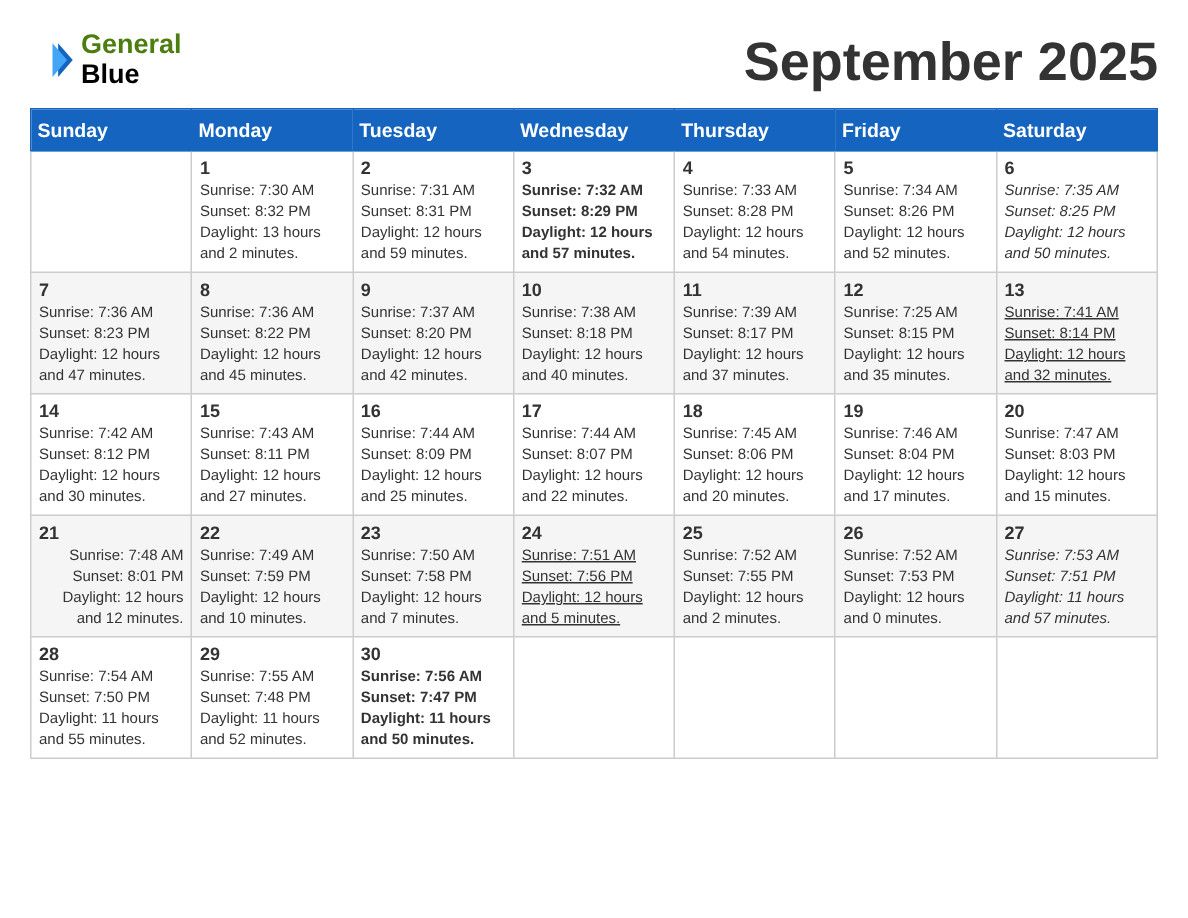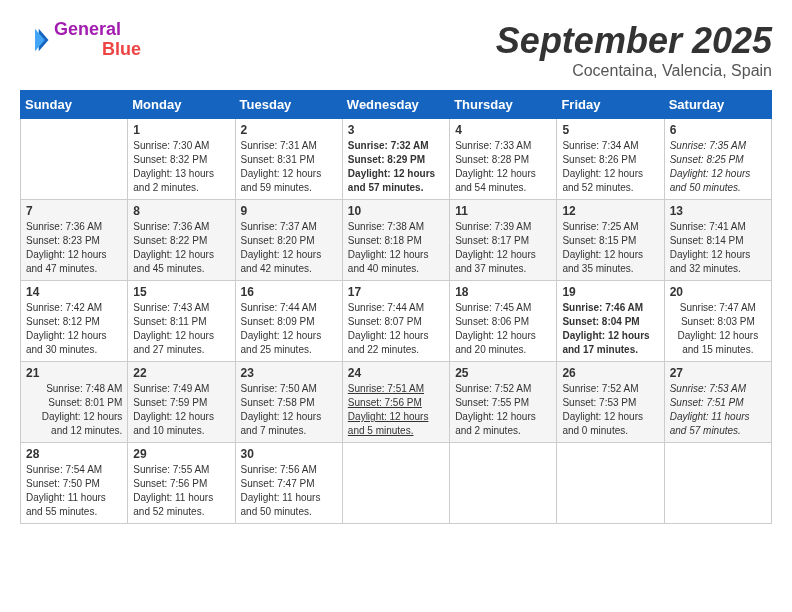--- a/index.html
+++ b/index.html
@@ -19,34 +19,33 @@
     .logo {
       display: flex;
       align-items: center;
       gap: 4px;
     }
     .logo-text {
       font-size: 18px;
       font-weight: bold;
       line-height: 1.1;
     }
-    .logo-general { color: #a21caf; }
-    .logo-blue { color: #ef4444; margin-left: 48px; }
+    .logo-general { color: #4d7c0f; }
+    .logo-blue { color: #000000; }
     .logo-icon {
       width: 30px;
       height: 30px;
     }
     .title-block {
       text-align: right;
     }
     .month-title {
       font-size: 36px;
       font-weight: bold;
       color: #333;
-      font-style: italic;
     }
     .location {
       font-size: 16px;
       color: #555;
     }
     table {
       width: 100%;
       border-collapse: collapse;
       table-layout: fixed;
     }
@@ -97,21 +96,20 @@
       <polygon points="25,5 38,20 25,35" fill="#1565c0"></polygon>
       <polygon points="20,5 33,20 20,35" fill="#42a5f5"></polygon>
     </svg>
     <div class="logo-text">
       <span class="logo-general">General</span><br>
       <span class="logo-blue">Blue</span>
     </div>
   </div>
   <div class="title-block">
     <div class="month-title">September 2025</div>
-    <div class="location">Cocentaina, Valencia, Spain</div>
   </div>
 </div>
 
 <table>
   <thead>
     <tr>
     <th>Sunday</th>
         <th>Monday</th>
         <th>Tuesday</th>
         <th>Wednesday</th>
@@ -204,21 +202,21 @@
         </td>
         <td>
           <span class="day-number">12</span>
           <div class="cell-content" style="white-space: pre-line;">Sunrise: 7:25 AM
 Sunset: 8:15 PM
 Daylight: 12 hours
 and 35 minutes.</div>
         </td>
         <td>
           <span class="day-number">13</span>
-          <div class="cell-content" style="white-space: pre-line;">Sunrise: 7:41 AM
+          <div class="cell-content" style="white-space: pre-line; text-decoration: underline;">Sunrise: 7:41 AM
 Sunset: 8:14 PM
 Daylight: 12 hours
 and 32 minutes.</div>
         </td>
       </tr>
       <tr>
         <td>
           <span class="day-number">14</span>
           <div class="cell-content" style="white-space: pre-line;">Sunrise: 7:42 AM
 Sunset: 8:12 PM
@@ -248,28 +246,28 @@
         </td>
         <td>
           <span class="day-number">18</span>
           <div class="cell-content" style="white-space: pre-line;">Sunrise: 7:45 AM
 Sunset: 8:06 PM
 Daylight: 12 hours
 and 20 minutes.</div>
         </td>
         <td>
           <span class="day-number">19</span>
-          <div class="cell-content" style="white-space: pre-line; font-weight: bold;">Sunrise: 7:46 AM
+          <div class="cell-content" style="white-space: pre-line;">Sunrise: 7:46 AM
 Sunset: 8:04 PM
 Daylight: 12 hours
 and 17 minutes.</div>
         </td>
         <td>
           <span class="day-number">20</span>
-          <div class="cell-content" style="white-space: pre-line; text-align: center;">Sunrise: 7:47 AM
+          <div class="cell-content" style="white-space: pre-line;">Sunrise: 7:47 AM
 Sunset: 8:03 PM
 Daylight: 12 hours
 and 15 minutes.</div>
         </td>
       </tr>
       <tr>
         <td>
           <span class="day-number">21</span>
           <div class="cell-content" style="white-space: pre-line; text-align: right;">Sunrise: 7:48 AM
 Sunset: 8:01 PM
@@ -323,27 +321,27 @@
         <td>
           <span class="day-number">28</span>
           <div class="cell-content" style="white-space: pre-line;">Sunrise: 7:54 AM
 Sunset: 7:50 PM
 Daylight: 11 hours
 and 55 minutes.</div>
         </td>
         <td>
           <span class="day-number">29</span>
           <div class="cell-content" style="white-space: pre-line;">Sunrise: 7:55 AM
-Sunset: 7:56 PM
+Sunset: 7:48 PM
 Daylight: 11 hours
 and 52 minutes.</div>
         </td>
         <td>
           <span class="day-number">30</span>
-          <div class="cell-content" style="white-space: pre-line;">Sunrise: 7:56 AM
+          <div class="cell-content" style="white-space: pre-line; font-weight: bold;">Sunrise: 7:56 AM
 Sunset: 7:47 PM
 Daylight: 11 hours
 and 50 minutes.</div>
         </td>
         <td></td>
         <td></td>
         <td></td>
         <td></td>
       </tr>
     </tbody>

